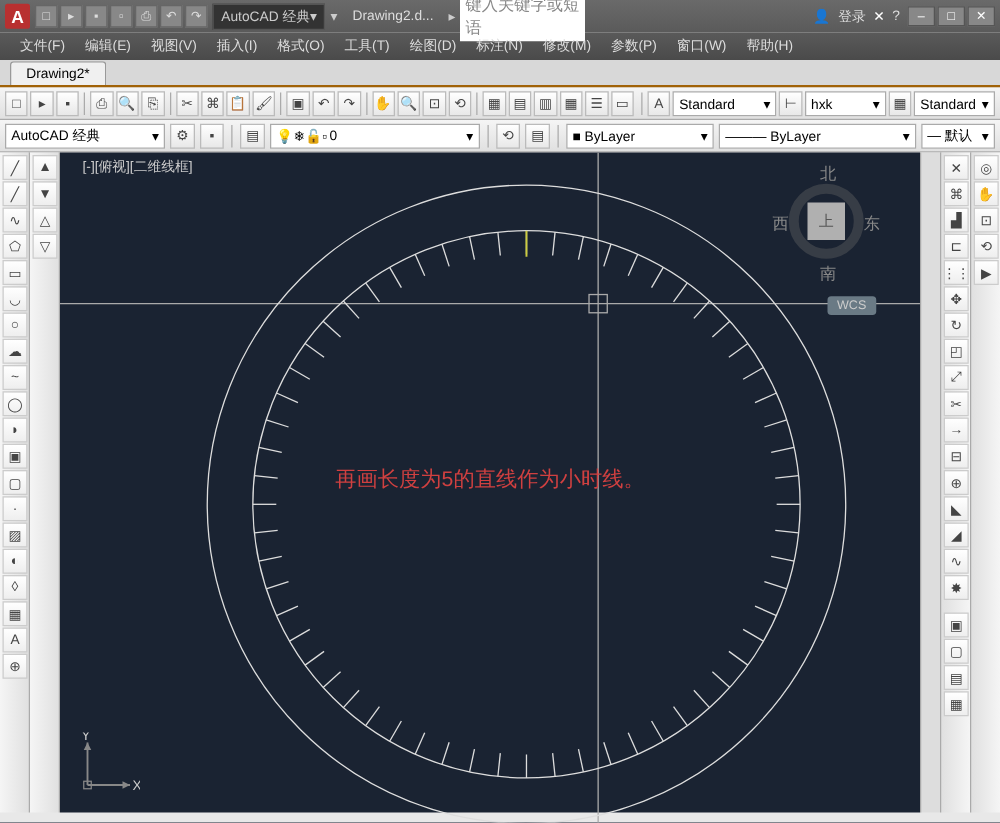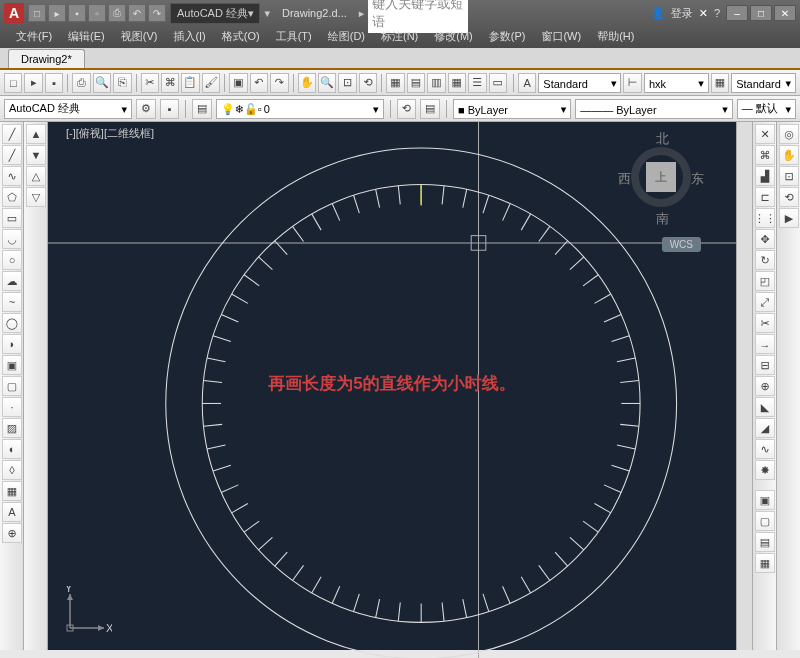--- a/index.html
+++ b/index.html
@@ -23,21 +23,21 @@
 .tb-sep{width:1px;height:18px;background:#aaa;margin:0 2px}
 .tb-dd{border:1px solid #aaa;background:#fff;padding:2px 4px;font-size:10px;display:flex;align-items:flex-end;justify-content:space-between;height:20px}
 .props-row{height:26px;background:linear-gradient(#f5f5f5,#e0e0e0);border-bottom:1px solid #aaa;display:flex;align-items:center;padding:0 4px;gap:4px}
 .main-area{position:absolute;top:122px;left:0;right:0;bottom:8px;display:flex}
 .left-tools{width:24px;background:linear-gradient(90deg,#f5f5f5,#e0e0e0);border-right:1px solid #aaa;display:flex;flex-direction:column;gap:1px;padding:2px}
 .left-tools2{width:24px;background:linear-gradient(90deg,#f5f5f5,#e0e0e0);border-right:1px solid #aaa;display:flex;flex-direction:column;gap:1px;padding:2px}
 .tool-btn{width:20px;height:20px;border:1px solid #ccc;background:linear-gradient(#fff,#eee);display:flex;align-items:center;justify-content:center;font-size:11px;color:#444}
 .canvas-wrap{flex:1;position:relative;background:#1a2332}
 .canvas{position:absolute;inset:0}
 .viewport-label{position:absolute;top:4px;left:18px;color:#ccc;font-size:11px}
-.annotation{position:absolute;top:250px;left:50%;transform:translateX(-50%);color:#d04040;font-size:17px;font-weight:700}
+.annotation{position:absolute;top:250px;left:50%;transform:translateX(-50%);color:#d04040;font-size:17px;font-weight:400}
 .nav-cube{position:absolute;top:10px;right:30px;width:90px;height:90px}
 .nav-cube-face{position:absolute;top:30px;left:30px;width:30px;height:30px;background:#b0b0b0;display:flex;align-items:center;justify-content:center;color:#555;font-size:12px}
 .nav-dir{position:absolute;color:#888;font-size:13px}
 .nav-ring{position:absolute;top:15px;left:15px;width:60px;height:60px;border:8px solid rgba(100,100,100,0.4);border-radius:50%}
 .wcs-badge{position:absolute;top:115px;right:35px;background:#6a7a85;color:#ccc;padding:2px 8px;font-size:10px;border-radius:3px}
 .ucs-icon{position:absolute;bottom:14px;left:14px;width:50px;height:50px}
 .right-tools{width:24px;background:linear-gradient(90deg,#e0e0e0,#f5f5f5);border-left:1px solid #aaa;display:flex;flex-direction:column;gap:1px;padding:2px}
 .right-tools2{width:24px;background:linear-gradient(90deg,#e0e0e0,#f5f5f5);border-left:1px solid #aaa;display:flex;flex-direction:column;gap:1px;padding:2px}
 .scrollbar-v{width:16px;background:#ddd;border-left:1px solid #aaa}
 svg text{fill:#ccc;font-size:11px}

